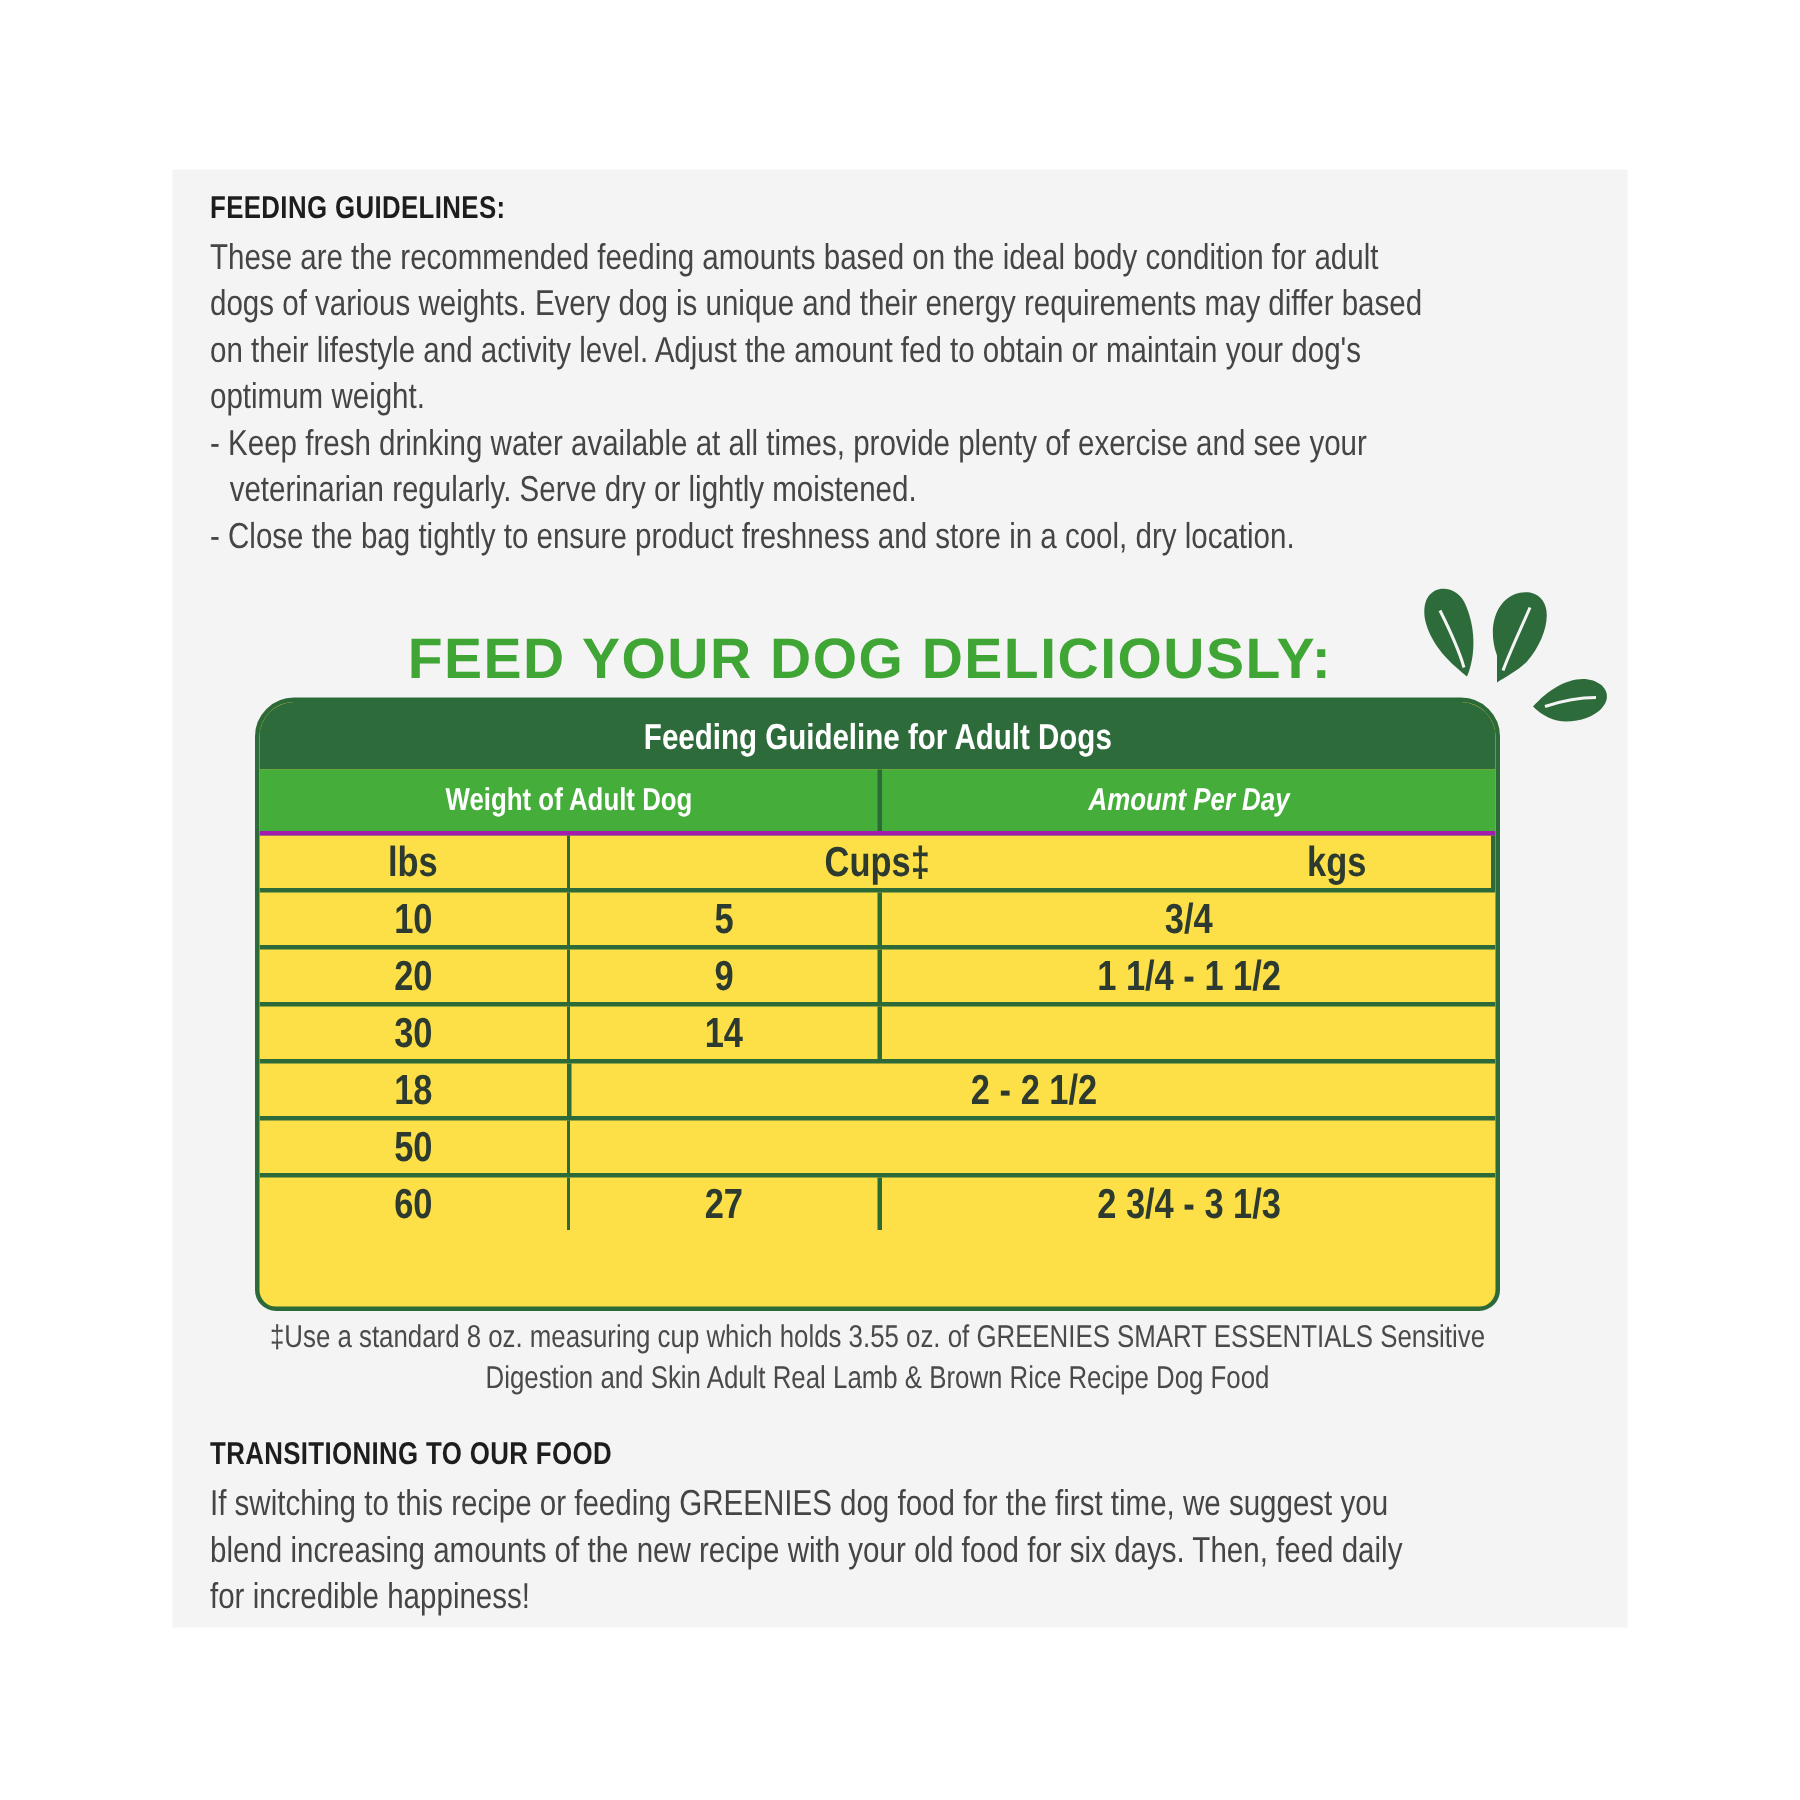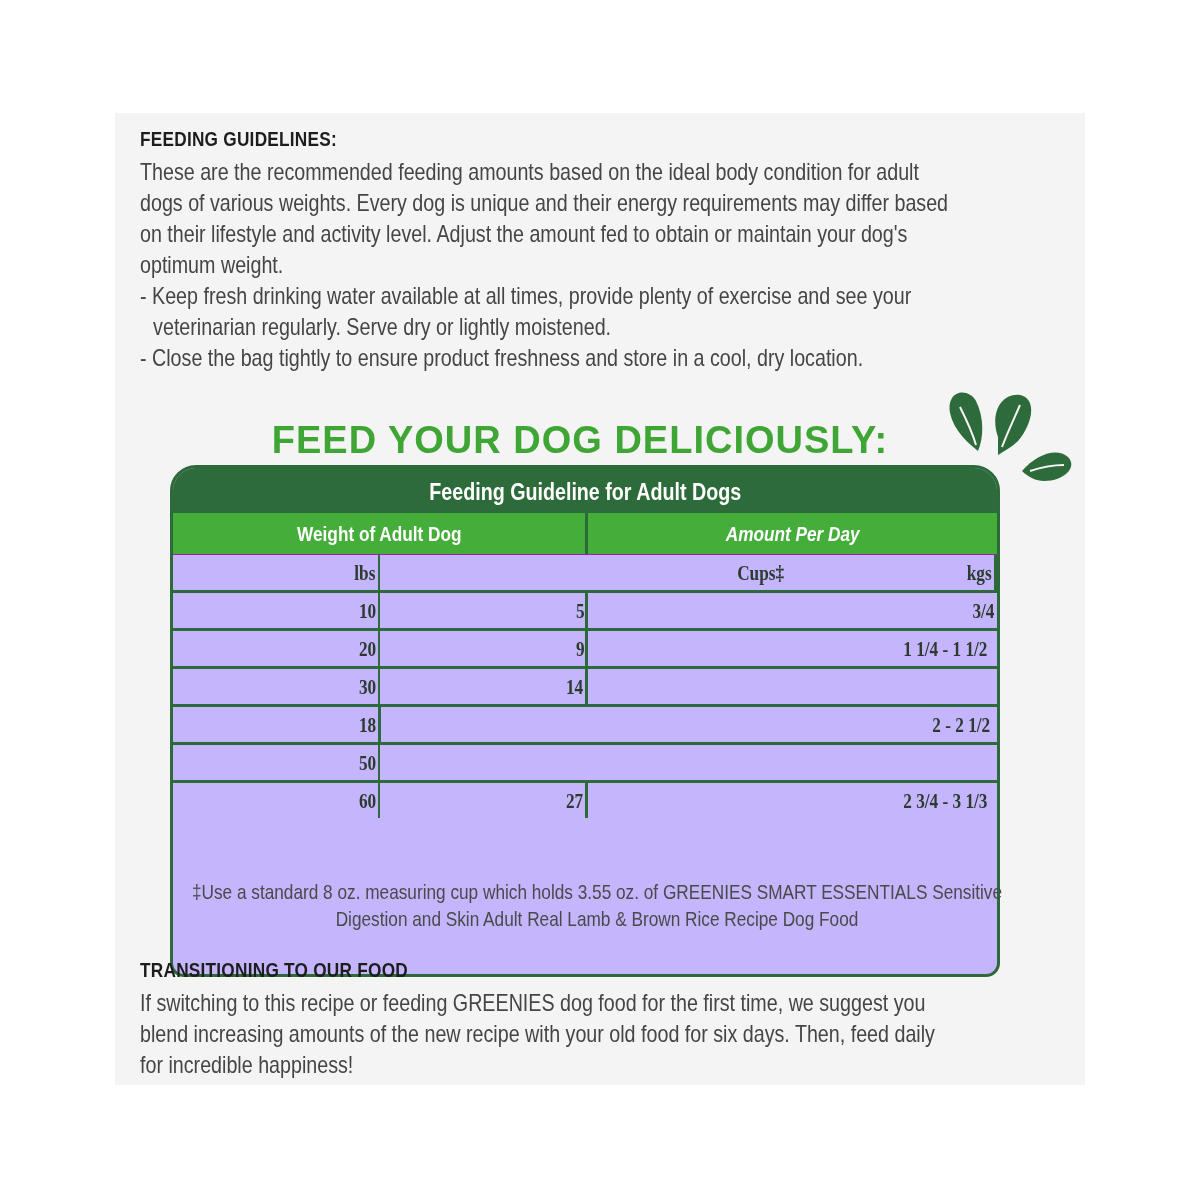--- a/index.html
+++ b/index.html
@@ -7,32 +7,32 @@
          font-family:"Liberation Sans", sans-serif; }
   .panel { position:absolute; left:115px; top:113px; width:970px; height:972px; background:#f4f4f4; }
   .heading { position:absolute; left:140px; font-weight:bold; color:#1d1d1d; font-size:21px;
              transform:scaleX(0.82); transform-origin:left top; letter-spacing:0.3px; white-space:nowrap; }
   .para { position:absolute; left:140px; font-size:24px; line-height:31px; color:#454545;
           transform:scaleX(0.82); transform-origin:left top; white-space:nowrap; }
   .bullet-indent { padding-left:16px; }
   .banner { position:absolute; left:0; width:1160px; top:419px; text-align:center; font-weight:bold;
             font-size:38px; color:#3fa535; letter-spacing:1px; }
   .banner span { display:inline-block; transform:scaleX(1.0); }
-  .table-wrap { position:absolute; left:170px; top:465px; width:830px; height:512px;
-                border:3px solid #2d6a3a; border-radius:26px 26px 14px 14px; overflow:hidden; background:#c4b5fd; box-sizing:border-box; }
+  .table-wrap { position:absolute; left:170px; top:465px; width:830px; height:409px;
+                border:3px solid #2d6a3a; border-radius:26px 26px 14px 14px; overflow:hidden; background:#fde047; box-sizing:border-box; }
   .t-title { height:45px; background:#2e6b3b; color:#fff; font-weight:bold; font-size:24px; text-align:center;
              line-height:48px; }
   .t-title span, .hdr span, .cell span { display:inline-block; transform:scaleX(0.82); }
-  .hdr-row { display:flex; height:41px; background:#45ad3a; border-bottom:1px solid #a21caf; }
+  .hdr-row { display:flex; height:41px; background:#45ad3a; border-bottom:3px solid #a21caf; }
   .hdr { color:#fff; font-weight:bold; font-size:21px; text-align:center; line-height:41px; }
   .hdr.left { width:412px; border-right:3px solid #2d6a3a; }
   .hdr.right { flex:1;font-style:italic; }
   .row { display:flex; height:35px; border-bottom:3px solid #2d6a3a; }
   .row:last-child { border-bottom:none; }
-  .cell { font-size:21px; color:#2c3a30; text-align:right; line-height:36px;font-family:Liberation Serif, serif; }
+  .cell { font-size:28px; color:#2c3a30; text-align:center; line-height:36px; }
   .cell.bold { font-weight:bold; }
   .c1 { width:205px; border-right:2px solid #2d6a3a; }
   .c2 { width:205px; border-right:3px solid #2d6a3a; }
   .c3 { flex:1; }
   .leaves { position:absolute; left:940px; top:385px; width:140px; height:110px; }
   .footnote { position:absolute; left:0; width:1170px; text-align:center; font-size:21px; line-height:27px; color:#4a4a4a; }
   .footnote div { transform:scaleX(0.82); }
 </style>
 </head>
 <body>
@@ -97,21 +97,21 @@
   <div class="row">
     <div class="cell bold c1"><span>50</span></div>
   </div>
   <div class="row">
     <div class="cell bold c1"><span>60</span></div>
     <div class="cell bold c2"><span>27</span></div>
     <div class="cell bold c3"><span>2 3/4 - 3 1/3</span></div>
   </div>
 </div>
 
-<div class="footnote" style="top:878px;padding-left:12px;">
+<div class="footnote" style="top:878px;">
   <div>‡Use a standard 8 oz. measuring cup which holds 3.55 oz. of GREENIES SMART ESSENTIALS Sensitive</div>
   <div>Digestion and Skin Adult Real Lamb &amp; Brown Rice Recipe Dog Food</div>
 </div>
 
 <div class="heading" style="top:958px;">TRANSITIONING TO OUR FOOD</div>
 <div class="para" style="top:987px;">
   <div>If switching to this recipe or feeding GREENIES dog food for the first time, we suggest you</div>
   <div>blend increasing amounts of the new recipe with your old food for six days. Then, feed daily</div>
   <div>for incredible happiness!</div>
 </div>

